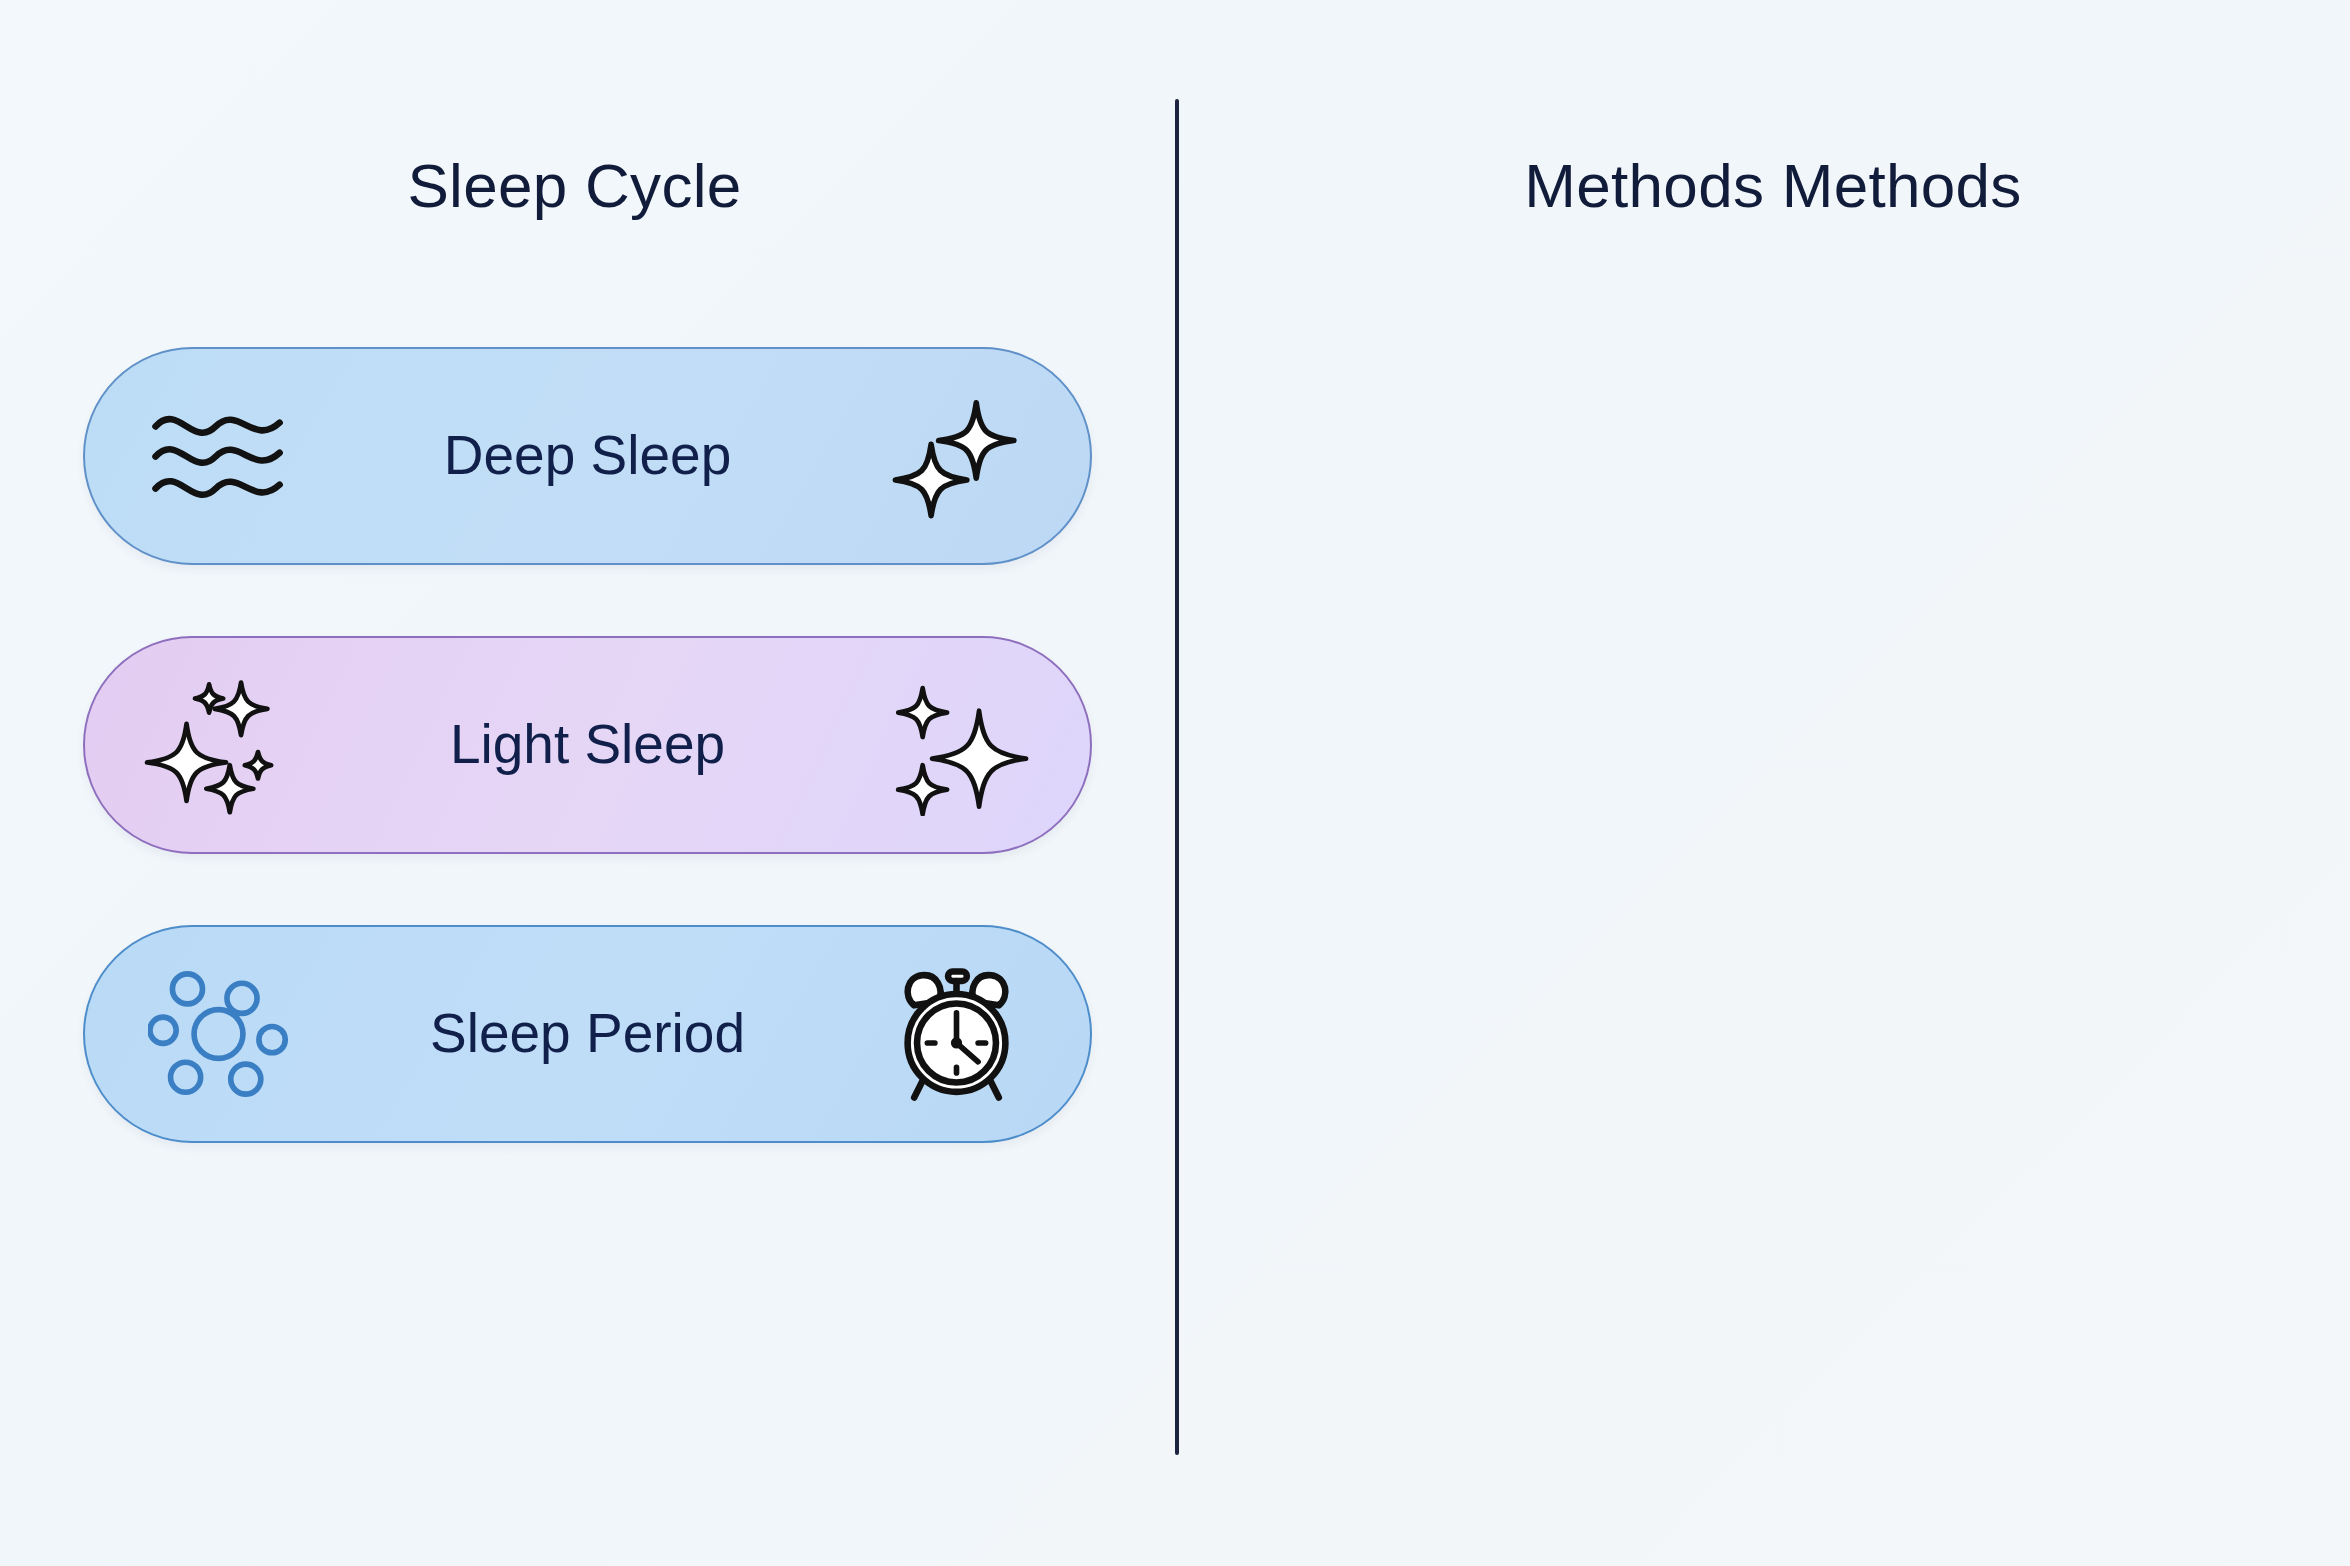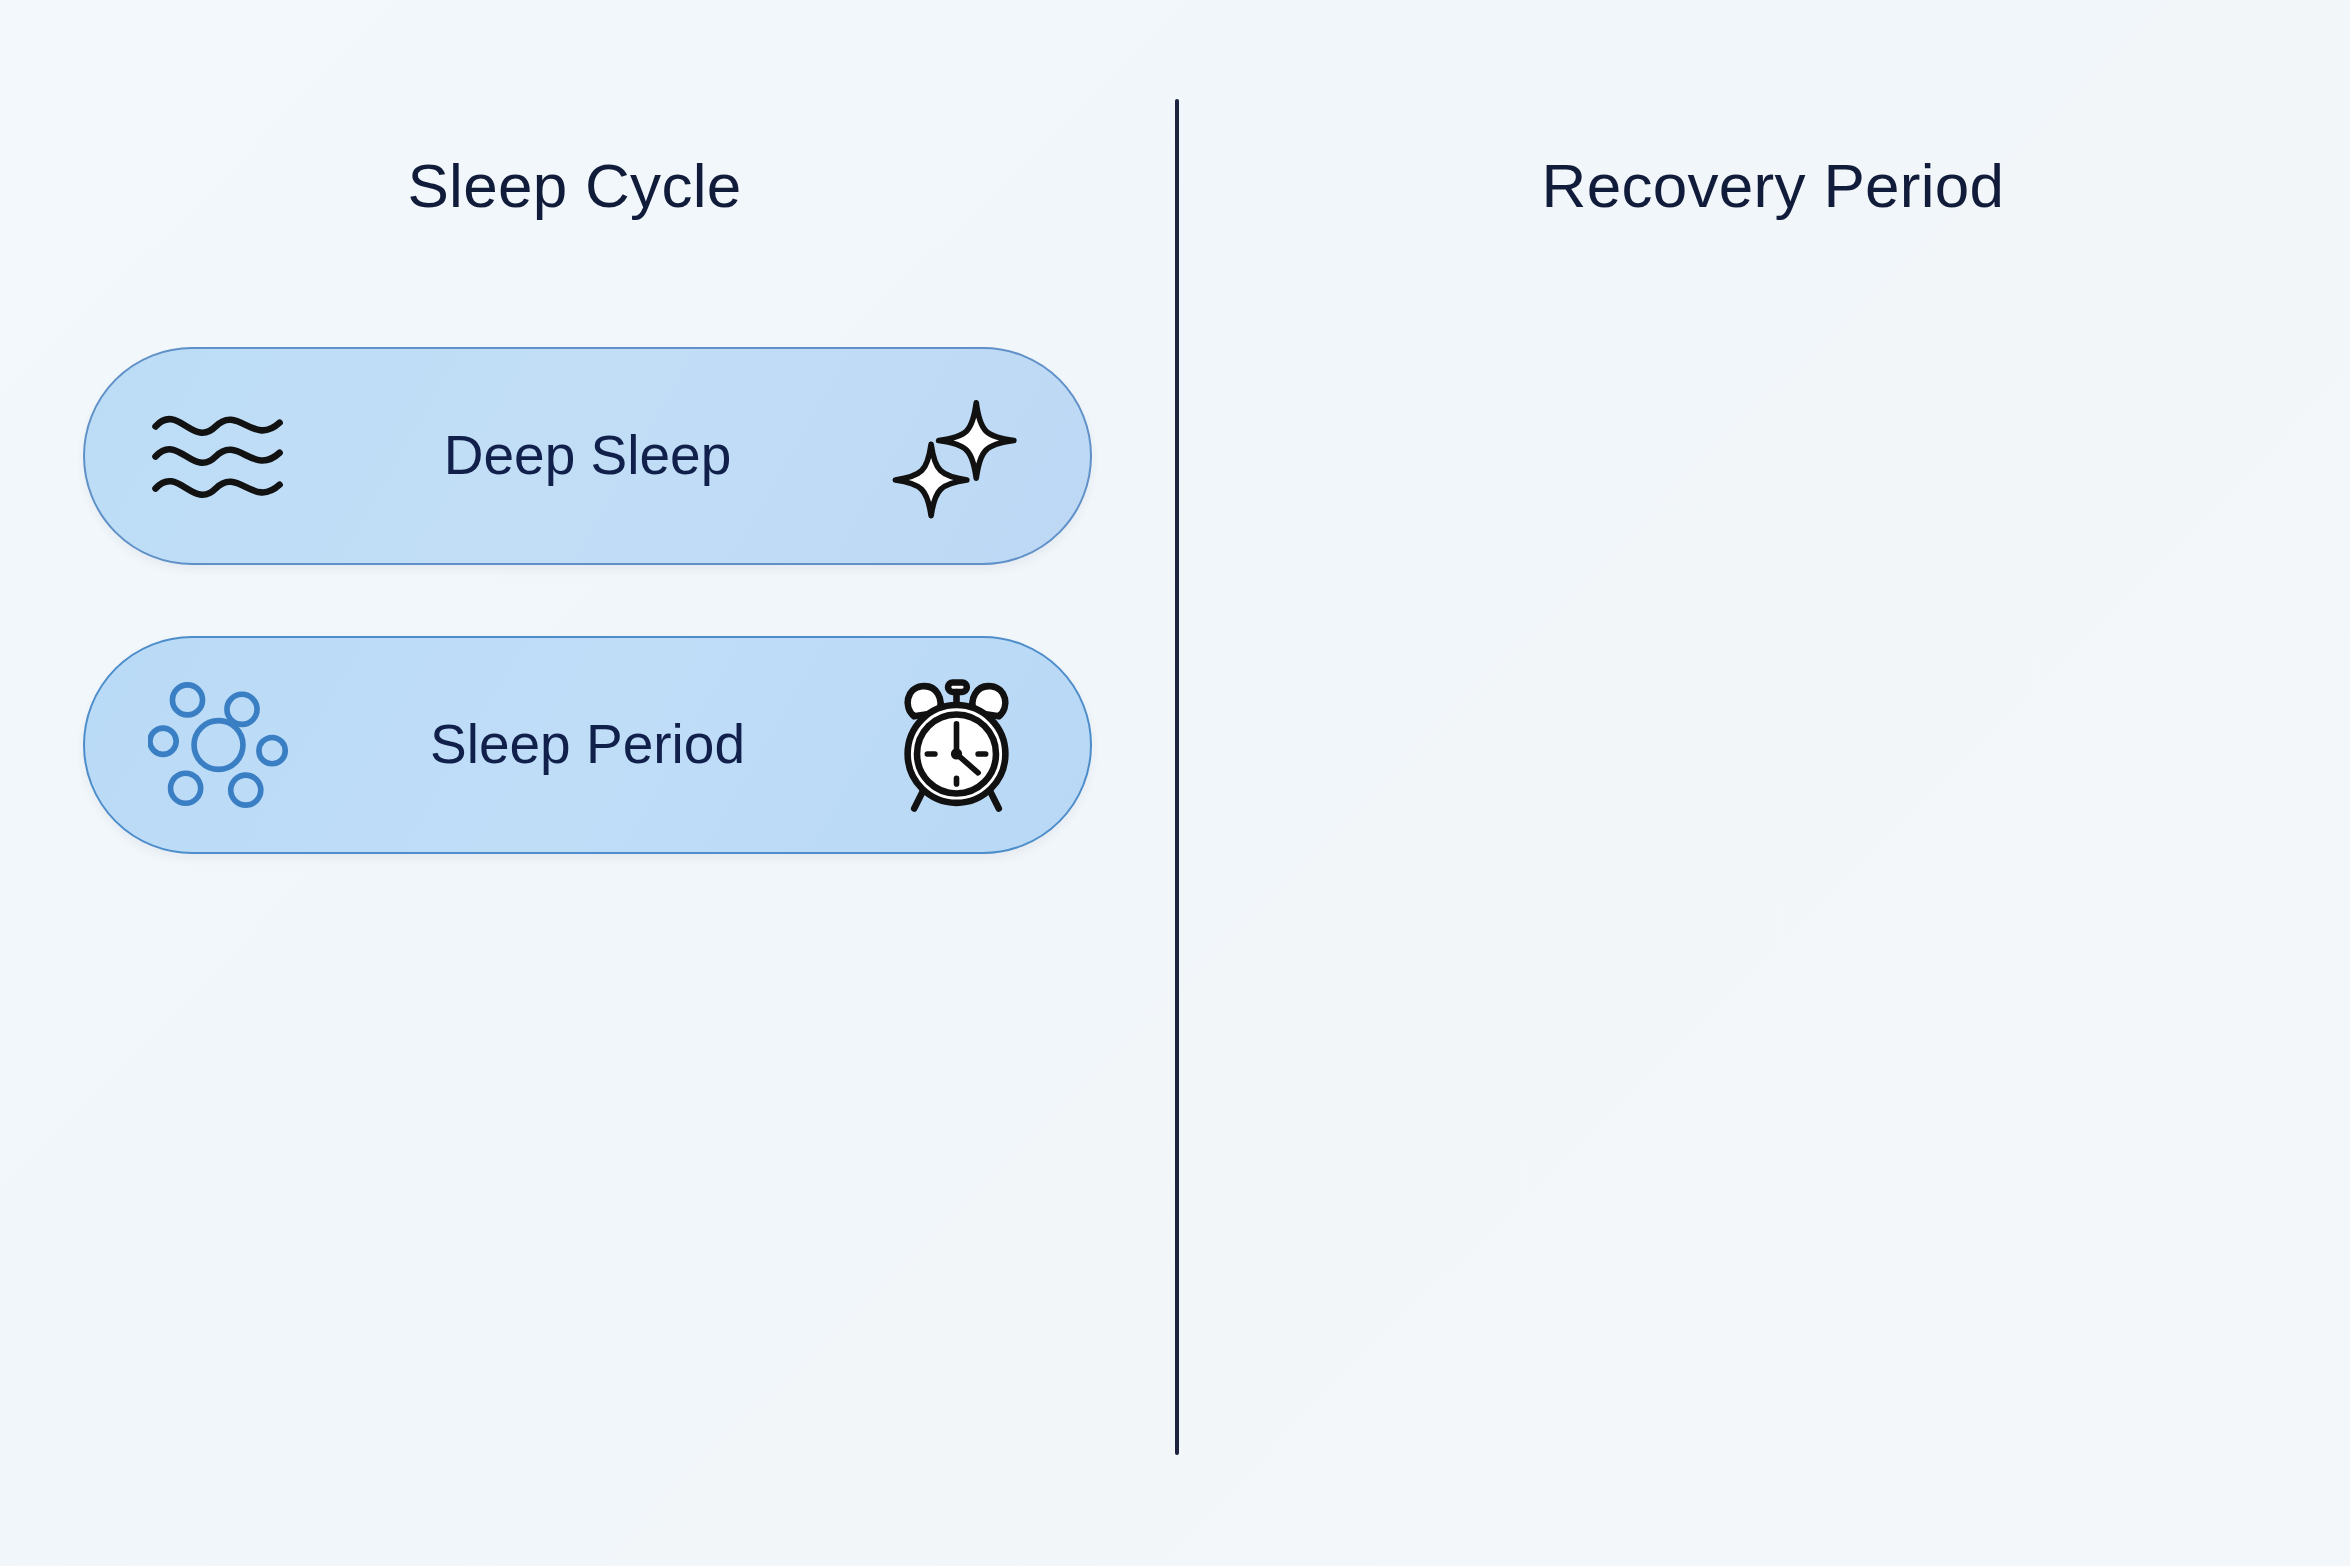--- a/index.html
+++ b/index.html
@@ -147,20 +147,43 @@
         <span class="icon-slot">
           <svg width="141" height="141" viewBox="0 0 150 150">
             <g fill="#ffffff" stroke="#111111" stroke-width="6" stroke-linejoin="round">
               <path d="M96 18 C 100 48, 106 54, 136 58 C 106 62, 100 68, 96 98 C 92 68, 86 62, 56 58 C 86 54, 92 48, 96 18 Z"></path>
               <path d="M48 62 C 52 90, 58 96, 86 100 C 58 104, 52 110, 48 138 C 44 110, 38 104, 10 100 C 38 96, 44 90, 48 62 Z"></path>
             </g>
           </svg>
         </span>
       </div>
 
+      <div class="card c-light">
+        <span class="icon-slot">
+          <svg width="151" height="141" viewBox="0 0 160 150">
+            <g fill="#ffffff" stroke="#111111" stroke-width="5" stroke-linejoin="round">
+              <path d="M46 52 C 50 82, 57 89, 88 93 C 57 97, 50 104, 46 134 C 42 104, 35 97, 4 93 C 35 89, 42 82, 46 52 Z"></path>
+              <path d="M104 8 C 107 28, 112 33, 132 36 C 112 39, 107 44, 104 64 C 101 44, 96 39, 76 36 C 96 33, 101 28, 104 8 Z"></path>
+              <path d="M92 96 C 95 114, 99 118, 117 121 C 99 124, 95 128, 92 146 C 89 128, 85 124, 67 121 C 85 118, 89 114, 92 96 Z"></path>
+              <path d="M70 10 C 72 20, 75 23, 85 25 C 75 27, 72 30, 70 40 C 68 30, 65 27, 55 25 C 65 23, 68 20, 70 10 Z"></path>
+              <path d="M122 82 C 124 91, 127 94, 136 96 C 127 98, 124 101, 122 110 C 120 101, 117 98, 108 96 C 117 94, 120 91, 122 82 Z"></path>
+            </g>
+          </svg>
+        </span>
+        <span class="card-label">Light Sleep</span>
+        <span class="icon-slot">
+          <svg width="151" height="141" viewBox="0 0 160 150">
+            <g fill="#ffffff" stroke="#111111" stroke-width="5" stroke-linejoin="round">
+              <path d="M104 38 C 109 75, 117 84, 154 89 C 117 94, 109 103, 104 140 C 99 103, 91 94, 54 89 C 91 84, 99 75, 104 38 Z"></path>
+              <path d="M44 14 C 47 33, 51 37, 70 40 C 51 43, 47 47, 44 66 C 41 47, 37 43, 18 40 C 37 37, 41 33, 44 14 Z"></path>
+              <path d="M44 96 C 47 115, 51 119, 70 122 C 51 125, 47 129, 44 148 C 41 129, 37 125, 18 122 C 37 119, 41 115, 44 96 Z"></path>
+            </g>
+          </svg>
+        </span>
+      </div>
 
 
       <div class="card c-awake">
         <span class="icon-slot">
           <svg width="141" height="132" viewBox="0 0 150 140">
             <g fill="none" stroke="#3a7fc4" stroke-width="6">
               <circle cx="75" cy="70" r="26"></circle>
               <circle cx="42" cy="22" r="16"></circle>
               <circle cx="100" cy="32" r="16"></circle>
               <circle cx="16" cy="66" r="14"></circle>
@@ -192,19 +215,19 @@
             </g>
             <circle cx="75" cy="84" r="6" fill="#111111"></circle>
           </svg>
         </span>
       </div>
 
     </div>
   </section>
 
   <section class="column col-right">
-    <h2 class="col-title">Recovery Period</h2>
+    <h2 class="col-title">Methods Methods</h2>
 
   </section>
 
   <div class="divider"></div>
 </div>
 
 
 </body></html>

